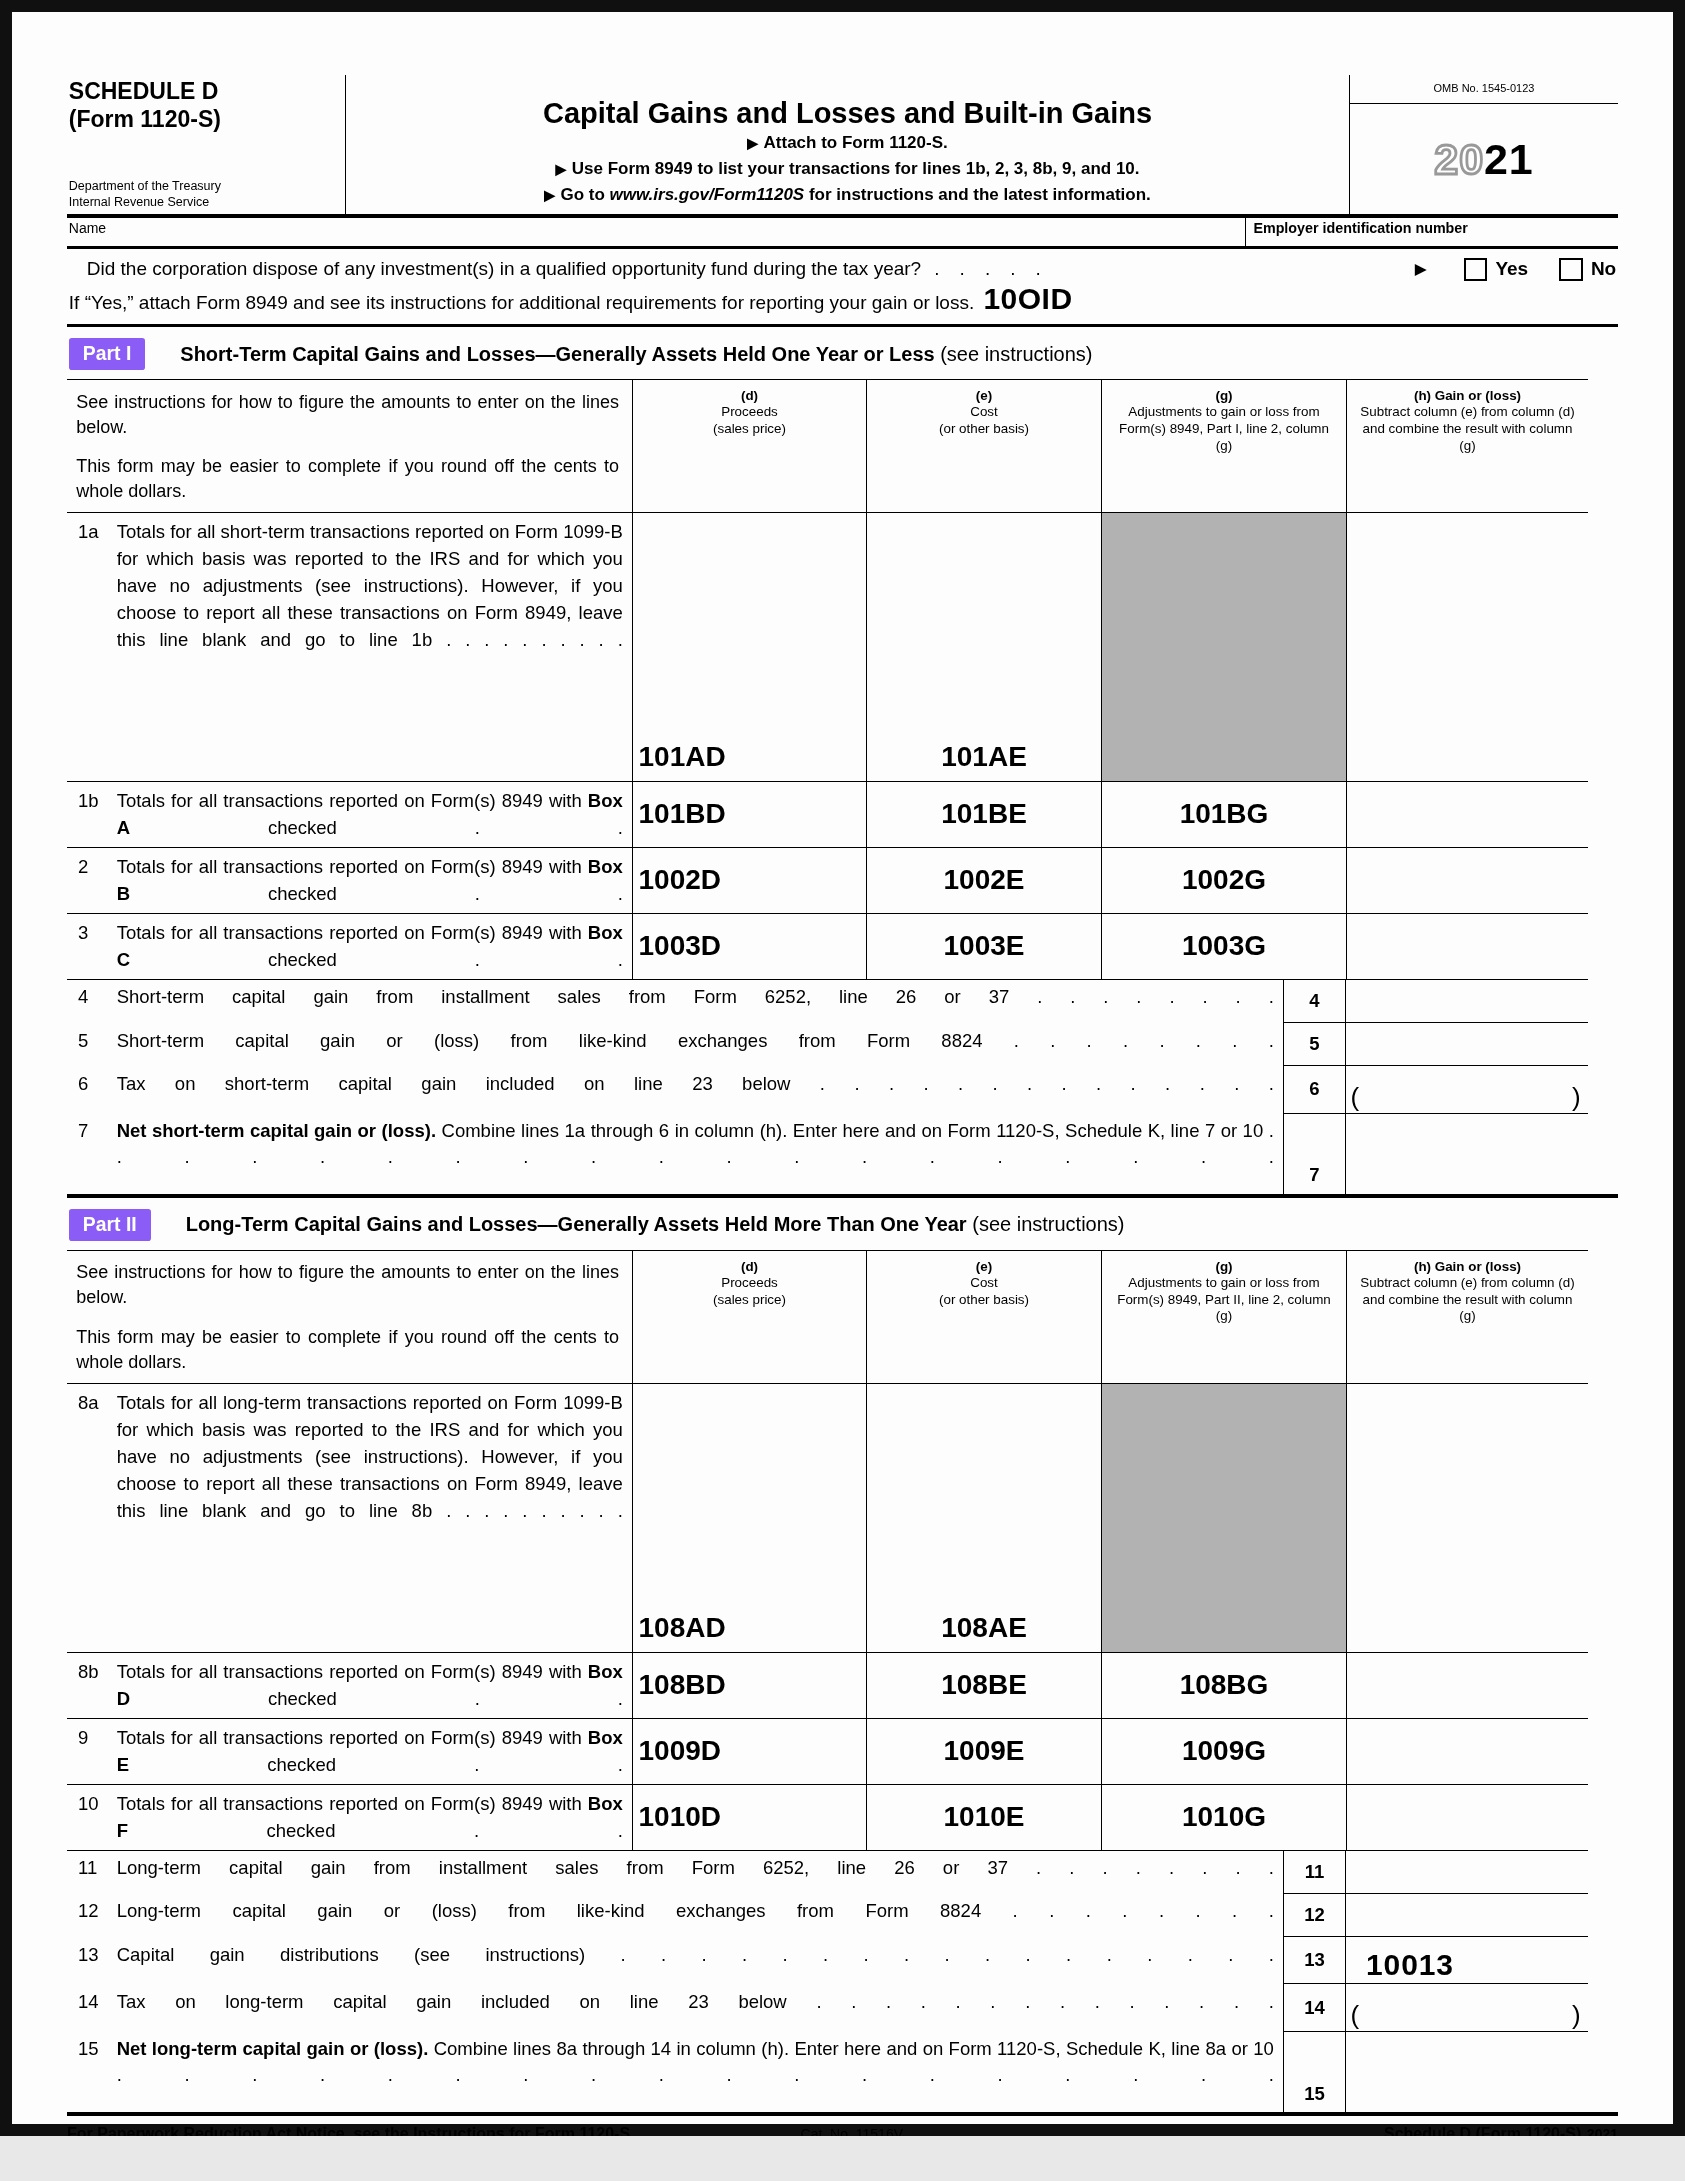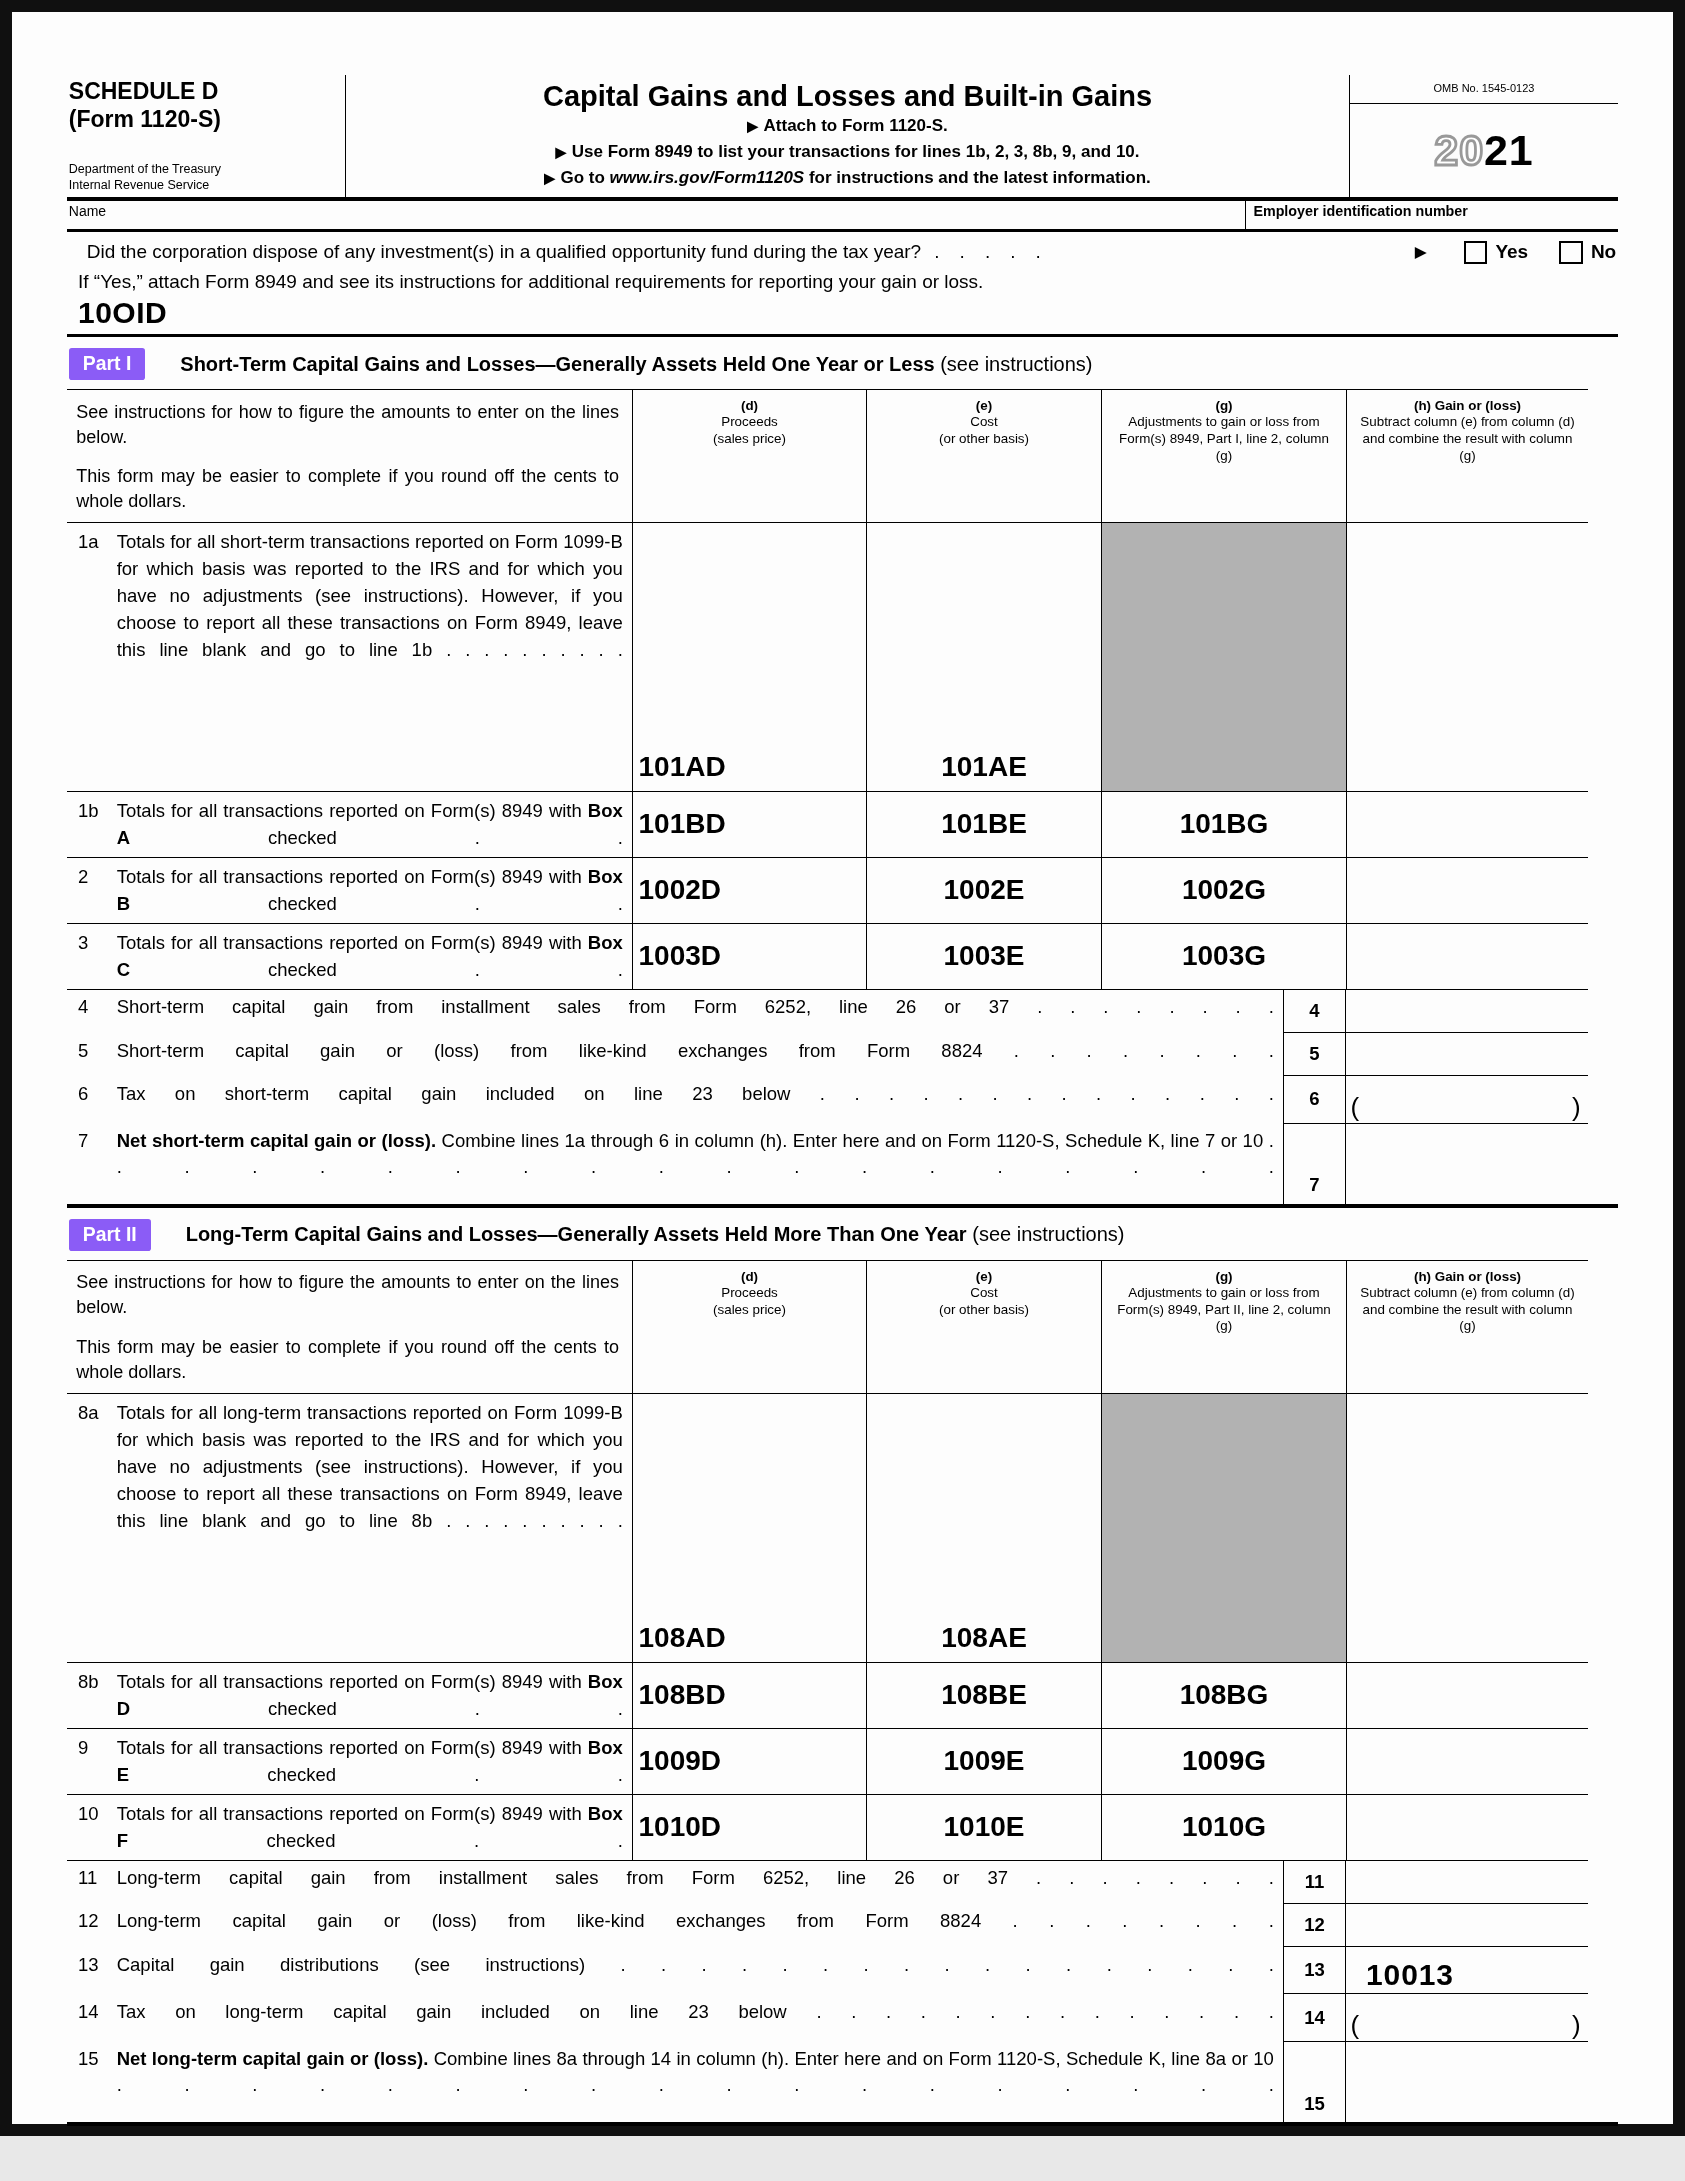--- a/index.html
+++ b/index.html
@@ -6,21 +6,21 @@
   .page{position:relative;box-sizing:border-box;width:1685px;height:2136px;background:#fdfdfd;
     border:12px solid #101010;padding:14.8px 55px 0 55px;font-family:"Liberation Sans",sans-serif;color:#000;}
   .content{width:1551px;}
 
   
   .hdr{display:grid;grid-template-columns:279px 1fr 269px;border-bottom:4.6px solid #000;margin-top:48px;}
   .hdr-left{border-right:1.8px solid #000;padding:1.8px 5.5px 3.7px 1.8px;display:flex;flex-direction:column;}
   .sched{font-size:23px;font-weight:bold;line-height:28px;}
   .dept{font-size:12.5px;line-height:15.7px;margin-top:auto;}
   .hdr-center{text-align:center;padding:3.7px 9.2px 5.5px 9.2px;}
-  .form-title{font-size:29px;font-weight:bold;margin-top:2px;}
+  .form-title{font-size:29px;font-weight:bold;margin-top:19px;}
   .bullet{font-size:17px;font-weight:bold;line-height:25px;}
   .bullet .arr{font-size:14px;margin-right:5.5px;}
   .bullet .url{font-style:italic;}
   .hdr-right{border-left:1.8px solid #000;display:flex;flex-direction:column;}
   .omb{font-size:11px;text-align:center;padding:7.4px 3.7px 9.2px 3.7px;border-bottom:1.8px solid #000;}
   .year{font-size:43px;font-weight:bold;text-align:center;margin:auto 0;letter-spacing:0.9px;}
   .year-out{color:#fff;-webkit-text-stroke:2.8px #999;}
 
   
   .idrow{display:grid;grid-template-columns:1178px 1fr;border-bottom:3.7px solid #000;min-height:28px;}
@@ -29,21 +29,21 @@
 
   
   .qblock{border-bottom:3.7px solid #000;padding:6.5px 0 5.5px 1.8px;font-size:19px;}
   .qline1{display:flex;align-items:center;line-height:28px;margin-left:18px;}
   .qdots{word-spacing:14.8px;margin-left:13px;}
   .qright{margin-left:auto;display:flex;align-items:center;}
   .qarrow{font-size:15.7px;margin-right:37px;}
   .cbox{display:inline-block;width:19.4px;height:19.4px;border:2.3px solid #000;margin-right:8.3px;vertical-align:-2.8px;}
   .cblabel{font-weight:bold;margin-right:31px;}
   .cblabel:last-child{margin-right:1.8px;}
-  .qline2{display:flex;align-items:baseline;line-height:31px;flex-direction:column;}
+  .qline2{display:flex;align-items:baseline;line-height:31px;}
   .bigval{font-weight:bold;font-size:30px;letter-spacing:0.5px;}
   .qline2 .bigval{margin-left:9.2px;}
 
   
   .partbar{display:flex;align-items:center;margin:11px 0 9.2px 1.8px;}
   .partlabel{background:#8b5cf6;color:#fff;font-weight:bold;font-size:19.4px;padding:3.7px 14px 5.5px 14px;border-radius:2.8px;}
   .parttitle{font-size:20px;font-weight:bold;margin-left:35px;}
   .partsee{font-weight:normal;}
 
   

